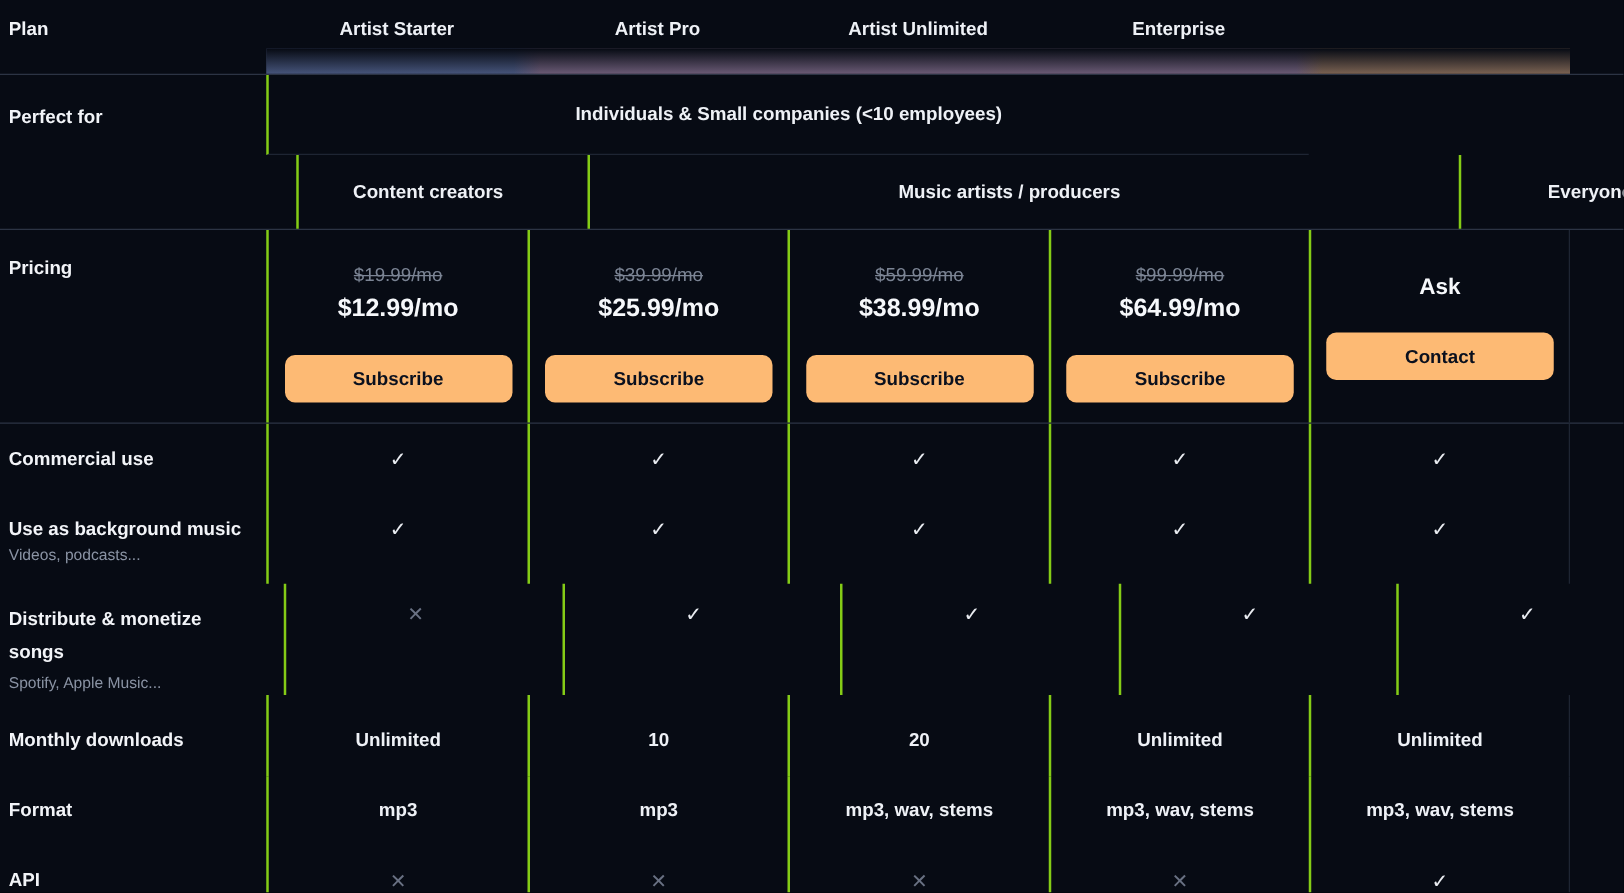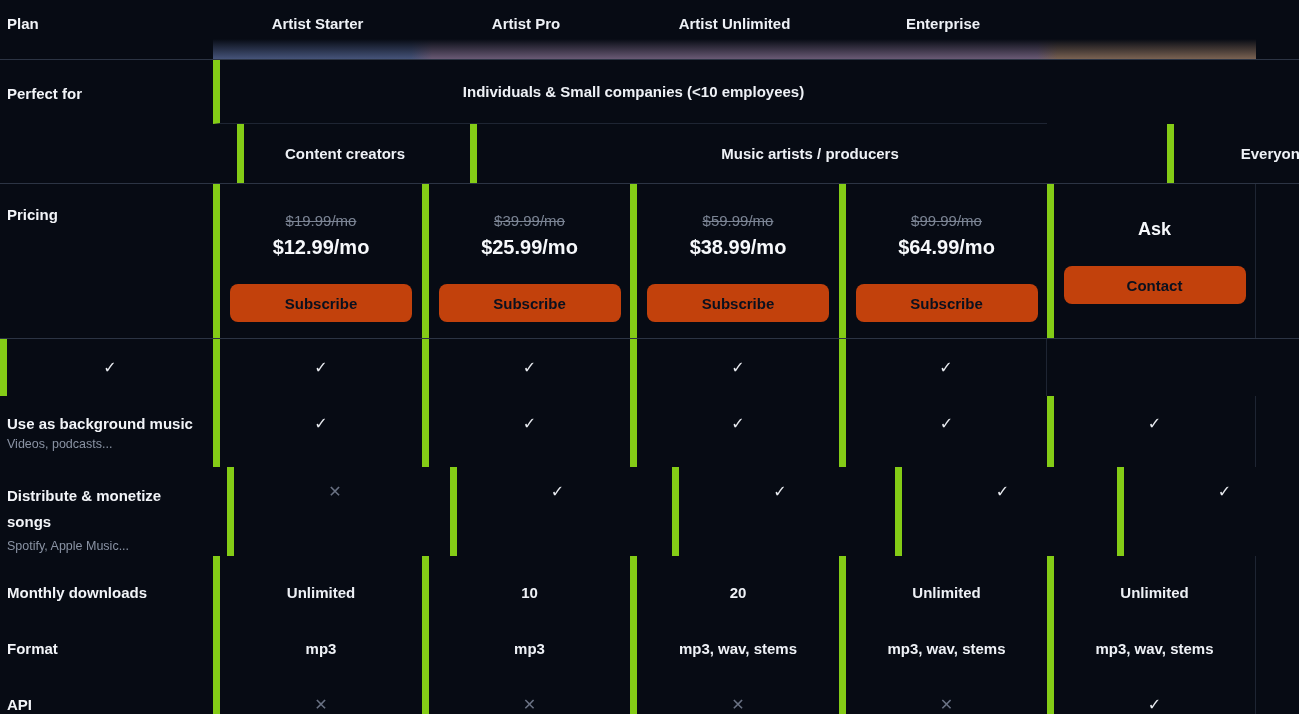--- a/index.html
+++ b/index.html
@@ -13,21 +13,21 @@
   .grid {
     display:grid;
     grid-template-columns:213px 209px 208px 209px 208px 209px 43px;
   }
   .cell { text-align:center; }
   .label-cell { padding-left:7px; padding-right:18px; text-align:left; }
   .row-label { font-size:15px; font-weight:700; color:#f2f4f8; line-height:18px; }
   .sub-label { font-size:12.5px; color:#8a93a4; margin-top:4px; line-height:15px; }
   .cell-text { font-size:15px; font-weight:700; color:#eef1f6; line-height:18px; }
 
-  .vline-l { border-left:7px solid #84cc16; }
+  .vline-l { border-left:2px solid #84cc16; }
   .vline-r { border-right:1px solid #1e2533; }
 
   
   .sec-header { position:relative; height:60px; border-bottom:1px solid #2c3444; }
   .sec-header .grid { height:47px; }
   .plan-corner { padding-top:15px; }
   .col-title { padding-top:15px; font-size:15px; font-weight:700; }
   .accent-bar {
     position:absolute; left:213px; width:1043px; bottom:0; height:20px;
     background:linear-gradient(to right,
@@ -53,21 +53,21 @@
   
   .sec-pricing { height:155px; border-bottom:1px solid #2c3444; }
   .sec-pricing .grid { height:154px; }
   .sec-pricing .label-cell { padding-top:22px; }
   .price-cell { padding-top:28px; }
   .old-price { font-size:15px; line-height:18px; color:#7b8494; text-decoration:line-through; }
   .price { margin-top:4px; font-size:20px; line-height:26px; font-weight:700; color:#f6f8fb; }
   .price.ask { font-size:18px; }
   .cta-btn {
     margin-top:24px; width:182px; height:38px; border:none; border-radius:8px;
-    background:#c2410c; color:#0a101e; font-family:inherit;
+    background:#fdba74; color:#0a101e; font-family:inherit;
     font-size:15px; font-weight:600; cursor:pointer;
   }
 
   
   .sec-features { position:relative; height:386px; }
   .f-row .cell { font-weight:600; }
   .r-commercial { height:57px; } .r-commercial .cell, .r-commercial .label-cell { padding-top:20px; }
   .r-bgmusic   { height:71px; } .r-bgmusic .cell,   .r-bgmusic .label-cell   { padding-top:19px; }
   .r-distribute{ height:89px;gap:14px; } .r-distribute .cell,.r-distribute .label-cell{ padding-top:16px; }
   .r-distribute .row-label { line-height:26px; }
@@ -146,20 +146,23 @@
         <div class="price ask">Ask</div>
         <button class="cta-btn">Contact</button>
       </div>
       <div></div>
     </div>
   </div>
 
   <div class="sec-features">
 
     <div class="grid f-row r-commercial">
+      <div class="label-cell">
+        <div class="row-label">Commercial use</div>
+      </div>
       <div class="cell vline-l"><span class="glyph check">✓</span></div>
       <div class="cell vline-l"><span class="glyph check">✓</span></div>
       <div class="cell vline-l"><span class="glyph check">✓</span></div>
       <div class="cell vline-l"><span class="glyph check">✓</span></div>
       <div class="cell vline-l vline-r"><span class="glyph check">✓</span></div>
       <div></div>
     </div>
 
     <div class="grid f-row r-bgmusic">
       <div class="label-cell">

